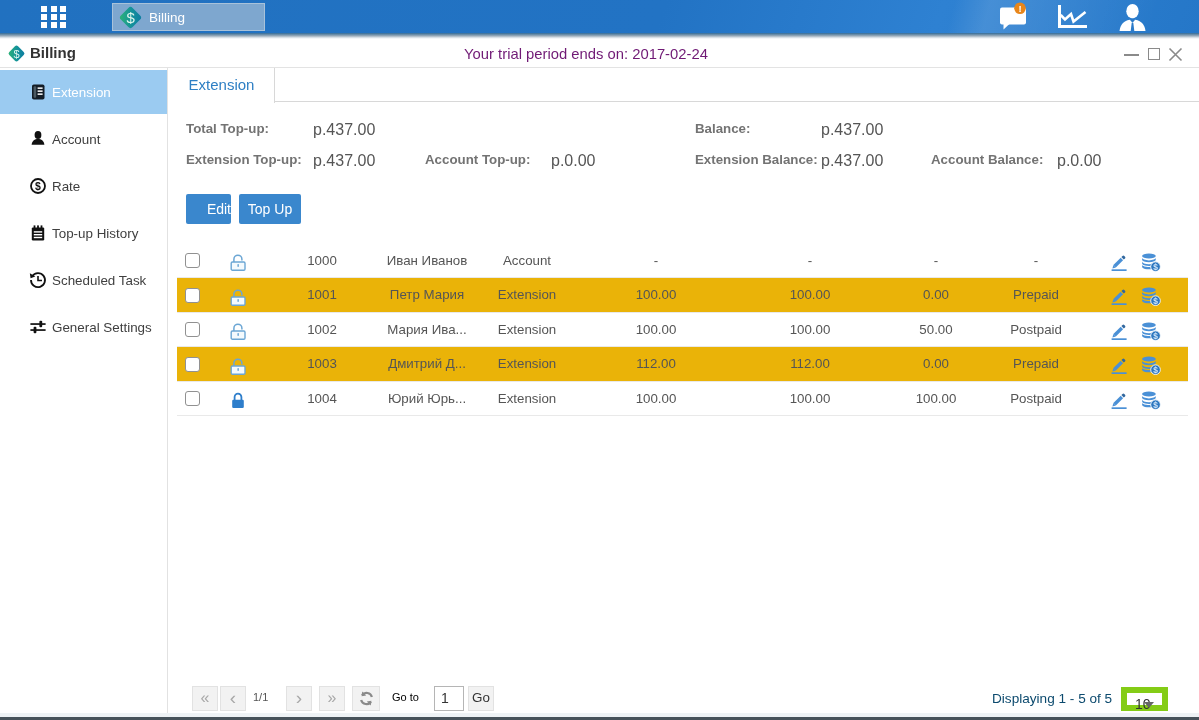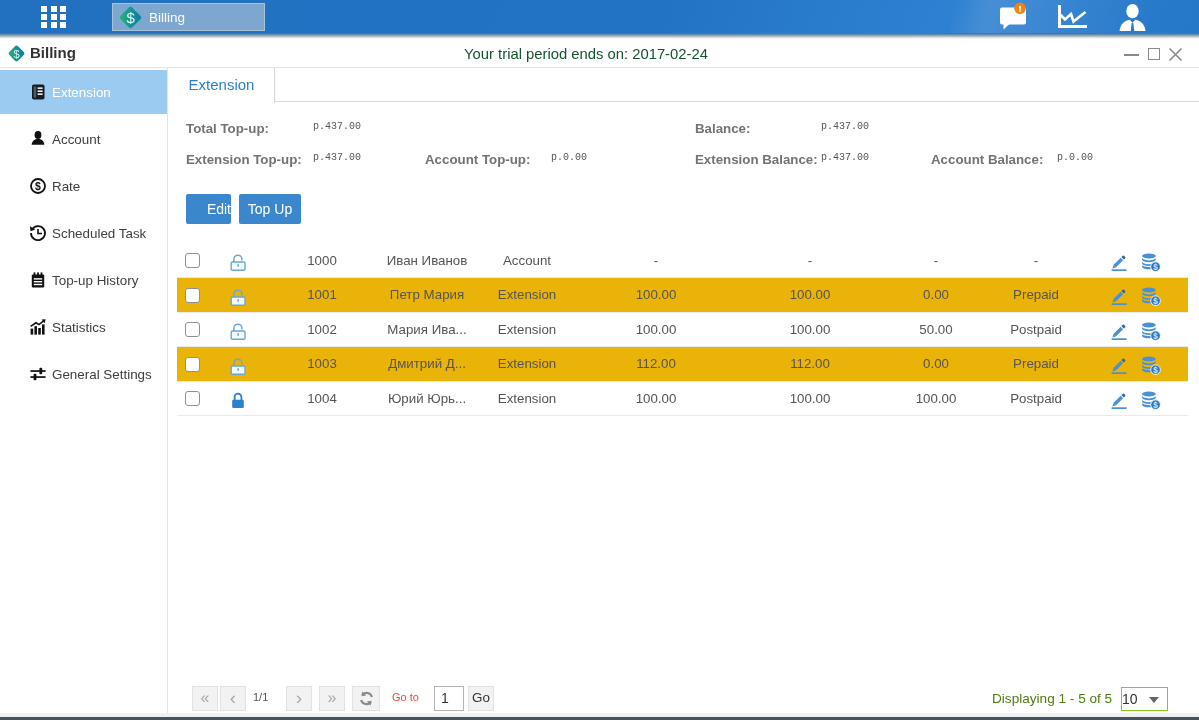--- a/index.html
+++ b/index.html
@@ -26,40 +26,40 @@
   .dia svg { display:block; }
 
   #topicons { position:absolute; right:0; top:0; height:36px; }
   .tico { position:absolute; top:4px; }
 
   
   #titlebar { position:absolute; left:0; top:39px; width:1199px; height:29px;
     background:#fff; border-bottom:1px solid #e3e3e3; }
   #titlebar .dia { position:absolute; left:7px; top:5px; }
   #apptitle { position:absolute; left:30px; top:5px; font-size:15px; font-weight:bold; color:#333; }
-  #trial { position:absolute; left:0; right:27px; top:7px; text-align:center; font-size:14.8px; color:#14532d; }
+  #trial { position:absolute; left:0; right:27px; top:7px; text-align:center; font-size:14.8px; color:#701a75; }
   #wmin { position:absolute; left:1124px; top:15px; width:15px; height:0; border-top:2px solid #8a8a8a; }
   #wmax { position:absolute; left:1148px; top:9px; width:12px; height:12px; border:1.5px solid #8a8a8a; }
   #wclose { position:absolute; left:1168px; top:8px; }
 
   
   #sidebar { position:absolute; left:0; top:68px; width:168px; height:646px;
     background:#fff; border-right:1px solid #e2e2e2; padding-top:2px; }
   .mi { height:44px; margin-bottom:3px; display:flex; align-items:center; font-size:13.4px; color:#3f3f3f; }
   .mi svg { margin-left:29px; margin-right:5px; flex:none; }
   .mi.active { background:#9bcbf1; color:#fff; }
 
   
   #content { position:absolute; left:169px; top:68px; width:1030px; height:646px; background:#fff; }
   #tabbar { position:absolute; left:0; top:0; width:1030px; height:34px; border-bottom:1px solid #d8d8d8; }
   #tab { position:absolute; left:0; top:0; width:106px; height:35px; background:#fff;
     border-right:1px solid #d8d8d8; color:#2e7fc4; font-size:15px; text-align:center; line-height:33px; }
 
   .lbl { position:absolute; font-size:13.3px; font-weight:bold; color:#737373; }
-  .val { position:absolute; font-size:10px; color:#555;font-family:Liberation Mono, monospace; }
+  .val { position:absolute; font-size:16px; color:#555; }
 
   .btn { position:absolute; top:126px; height:30px; background:#3a87cd; color:#fff;
     font-size:14px; border-radius:2px; text-align:center; line-height:30px; }
 
   
   #tbl { position:absolute; left:8px; top:175px; width:1011px; border-collapse:collapse; table-layout:fixed; }
   #tbl th { height:31px; font-size:13.3px; font-weight:normal; color:#404040;
     border-top:1px solid #d0d0d0; border-bottom:1px solid #d0d0d0; text-align:center; }
   #tbl td { height:34.5px; font-size:13.3px; color:#555; text-align:center;
     border-bottom:1px solid #e9e9e9; overflow:hidden; white-space:nowrap; }
@@ -71,23 +71,23 @@
   td.lockc svg { position:relative; top:3.5px; left:1px; }
   .ops .gap { display:inline-block; width:13px; }
 
   
   #pager { position:absolute; left:0; top:618px; width:1030px; height:28px; }
   .pbtn { position:absolute; top:0; width:26px; height:25px; background:#f2f2f2;
     border:1px solid #e2e2e2; color:#a8a8a8; text-align:center; font-size:16px; line-height:22px; }
   .ptxt { position:absolute; top:5px; font-size:11px; color:#555; }
   #goinput { position:absolute; top:0; width:30px; height:25px; border:1px solid #b5b5b5;
     font-size:14px; color:#333; padding-left:6px; line-height:23px; background:#fff; }
-  #disp { position:absolute; top:5px; left:823px; font-size:13.6px; color:#4d7c0f; }
-  #psel { position:absolute; top:1px; left:952px; width:47px; height:24px; border:1px solid #84cc16;
-    background:#fff; font-size:14px; color:#333; line-height:22px; }
+  #disp { position:absolute; top:5px; left:823px; font-size:13.6px; color:#0c4a6e; }
+  #psel { position:absolute; top:1px; left:952px; width:47px; height:24px; border:6px solid #84cc16;
+    background:#fff; font-size:14px; color:#333; line-height:22px; padding-left:8px; }
   #psel .tri { position:absolute; right:8px; top:9px; width:0; height:0;
     border-left:5px solid transparent; border-right:5px solid transparent; border-top:6px solid #666; }
 
   
   #botlight { position:absolute; left:0; top:713px; width:1199px; height:4px; background:#eef2f5; }
   #botdark { position:absolute; left:0; top:717px; width:1199px; height:3px; background:#47525a; }
 </style>
 </head>
 <body>
 
@@ -176,43 +176,34 @@
       <ellipse cx="9" cy="5.1" rx="3.4" ry="4" fill="#111"></ellipse>
       <path d="M2.6 14.8 C3.2 10.8 5.6 9.1 9 9.1 C12.4 9.1 14.8 10.8 15.4 14.8 Z" fill="#111"></path>
     </svg>Account</div>
   <div class="mi">
     <svg width="18" height="18" viewBox="0 0 18 18">
       <circle cx="9" cy="9" r="7" fill="none" stroke="#111" stroke-width="1.8"></circle>
       <text x="9" y="12.7" font-size="10.5" font-weight="bold" fill="#111" text-anchor="middle">$</text>
     </svg>Rate</div>
   <div class="mi">
     <svg width="18" height="18" viewBox="0 0 18 18">
-      <path d="M3.2 5.2 A7 7 0 1 1 2 9" fill="none" stroke="#111" stroke-width="1.8"></path>
-      <path d="M0.8 2.2 L1.6 7.2 L6.3 5.4 Z" fill="#111"></path>
-      <path d="M9 5 V9.5 H13" fill="none" stroke="#111" stroke-width="1.6"></path>
-    </svg>Scheduled Task</div>
-  <div class="mi">
-    <svg width="18" height="18" viewBox="0 0 18 18">
       <rect x="2.8" y="3.4" width="12.4" height="13" rx="1.2" fill="#111"></rect>
       <rect x="4.6" y="1.4" width="1.8" height="3.6" fill="#111"></rect>
       <rect x="8.1" y="1.4" width="1.8" height="3.6" fill="#111"></rect>
       <rect x="11.6" y="1.4" width="1.8" height="3.6" fill="#111"></rect>
       <rect x="4.8" y="7.2" width="8.4" height="1.4" fill="#fff"></rect>
       <rect x="4.8" y="10" width="8.4" height="1.4" fill="#fff"></rect>
       <rect x="4.8" y="12.8" width="8.4" height="1.4" fill="#fff"></rect>
     </svg>Top-up History</div>
   <div class="mi">
     <svg width="18" height="18" viewBox="0 0 18 18">
-      <rect x="1.6" y="10.6" width="2.6" height="6" fill="#111"></rect>
-      <rect x="5.4" y="8.2" width="2.6" height="8.4" fill="#111"></rect>
-      <rect x="9.2" y="10" width="2.6" height="6.6" fill="#111"></rect>
-      <rect x="13" y="6.4" width="2.6" height="10.2" fill="#111"></rect>
-      <path d="M1.6 8.4 L7 4.8 L10 6.6 L15 2.6" fill="none" stroke="#111" stroke-width="1.6"></path>
-      <path d="M12.6 1.6 L16.6 1.3 L15.7 5.2 Z" fill="#111"></path>
-    </svg>Statistics</div>
+      <path d="M3.2 5.2 A7 7 0 1 1 2 9" fill="none" stroke="#111" stroke-width="1.8"></path>
+      <path d="M0.8 2.2 L1.6 7.2 L6.3 5.4 Z" fill="#111"></path>
+      <path d="M9 5 V9.5 H13" fill="none" stroke="#111" stroke-width="1.6"></path>
+    </svg>Scheduled Task</div>
   <div class="mi">
     <svg width="18" height="18" viewBox="0 0 18 18">
       <rect x="1.4" y="5.2" width="15.2" height="1.7" fill="#111"></rect>
       <rect x="10.4" y="2.8" width="2.8" height="6.4" rx="1" fill="#111"></rect>
       <rect x="1.4" y="11.2" width="15.2" height="1.7" fill="#111"></rect>
       <rect x="4.6" y="8.8" width="2.8" height="6.4" rx="1" fill="#111"></rect>
     </svg>General Settings</div>
 </div>
 
 <div id="content">
@@ -407,21 +398,21 @@
     <div class="pbtn" style="left:51px; font-size:19px;">‹</div>
     <span class="ptxt" style="left:84px;">1/1</span>
     <div class="pbtn" style="left:117px; font-size:19px;">›</div>
     <div class="pbtn" style="left:150px;">»</div>
     <div class="pbtn" style="left:183px; width:28px;"><svg width="15" height="15" viewBox="0 0 15 15" style="margin-top:4px">
       <path d="M12.9 6 A5.6 5.6 0 0 0 3 4.2" fill="none" stroke="#8a8a8a" stroke-width="2.2"></path>
       <path d="M3.2 0.6 L2.6 5.2 L7.2 4.4 Z" fill="#8a8a8a"></path>
       <path d="M2.1 9 A5.6 5.6 0 0 0 12 10.8" fill="none" stroke="#8a8a8a" stroke-width="2.2"></path>
       <path d="M11.8 14.4 L12.4 9.8 L7.8 10.6 Z" fill="#8a8a8a"></path>
     </svg></div>
-    <span class="ptxt" style="left:223px; color:#ef4444;">Go to</span>
+    <span class="ptxt" style="left:223px; color:#000000;">Go to</span>
     <div id="goinput" style="left:265px;">1</div>
     <div class="pbtn" style="left:299px; color:#333; font-size:13.4px;">Go</div>
     <span id="disp">Displaying 1 - 5 of 5</span>
     <div id="psel">10<span class="tri"></span></div>
   </div>
 </div>
 
 <div id="botlight"></div>
 <div id="botdark"></div>
 

